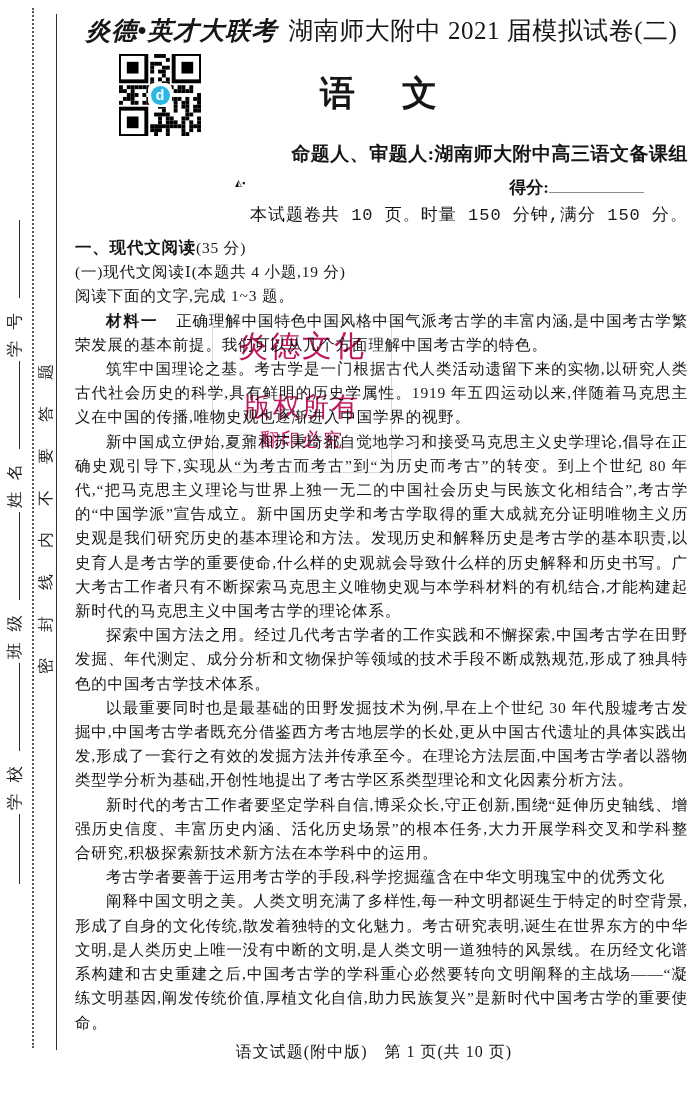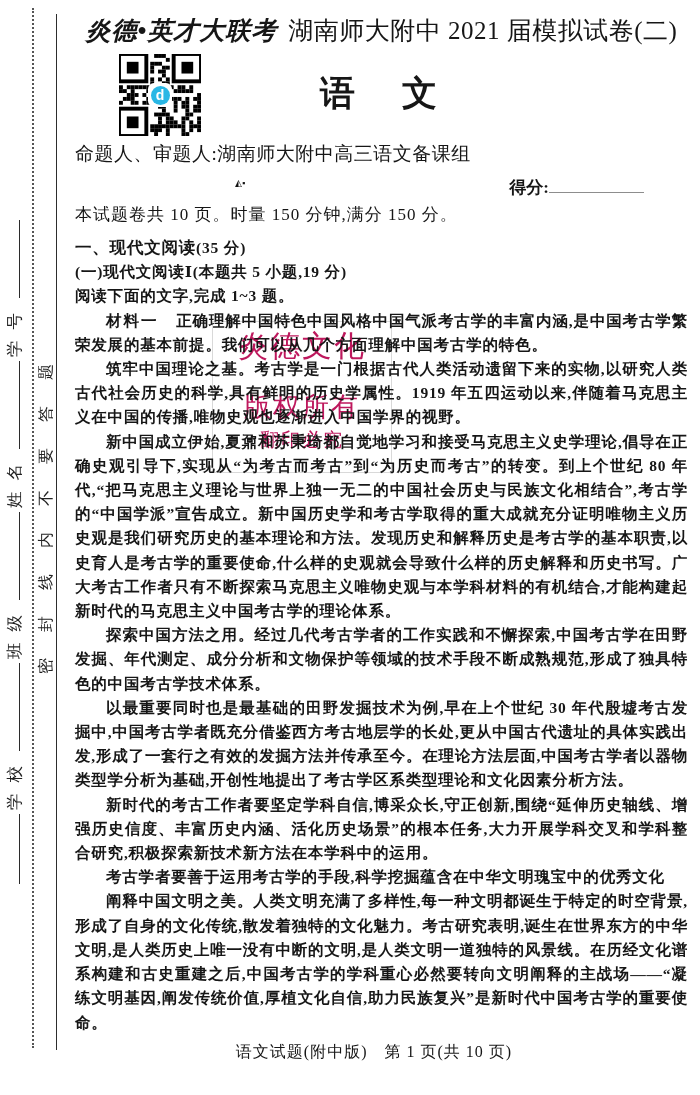--- a/index.html
+++ b/index.html
@@ -24,35 +24,35 @@
   .exam-title{font-weight:normal;letter-spacing:.5px;margin-left:11px;}
   .qr-wrap{position:absolute;left:44px;top:40px;width:82px;height:82px;}
   .qr-grid{position:absolute;inset:0;}
   .qr-logo{position:absolute;left:29px;top:29px;width:24px;height:24px;background:#fff;border-radius:6px;
            display:flex;align-items:center;justify-content:center;}
   .qr-logo-circle{width:19px;height:19px;border-radius:50%;background:#29b7e5;color:#fff;
            font-family:"Liberation Sans","DejaVu Sans",sans-serif;font-weight:bold;font-size:14px;
            display:flex;align-items:center;justify-content:center;line-height:1;}
   .qr-corner-mark{position:absolute;left:116px;top:124px;width:18px;height:12px;color:#111;font-size:9px;line-height:10px;}
   .subject-title{position:absolute;top:56px;left:0;right:0;text-align:center;font-size:35px;font-weight:bold;letter-spacing:6px;}
-  .setters{position:absolute;top:127px;left:0;right:0;text-align:left;font-size:19px;font-weight:normal;letter-spacing:.5px;}
+  .setters{position:absolute;top:127px;left:0;right:0;text-align:right;font-size:19px;font-weight:bold;letter-spacing:.5px;}
   .score-row{position:absolute;top:162px;right:44px;font-size:17px;}
   .score-label{font-weight:bold;}
   .score-blank{display:inline-block;width:95px;height:15px;border-bottom:1.6px solid #8d8d8d;}
-  .paper-info{position:absolute;top:189px;left:0;right:0;text-align:left;font-size:17px;letter-spacing:1px;}
+  .paper-info{position:absolute;top:189px;left:0;right:0;text-align:right;font-size:17px;letter-spacing:1px;font-family:Liberation Mono, monospace;}
   
   .watermark{position:absolute;left:212px;top:321px;width:178px;height:150px;z-index:0;
              border:1px solid rgba(170,170,170,.45);text-align:center;color:#be185d;pointer-events:none;}
   .wm1{font-size:30px;margin-top:4px;letter-spacing:2px;}
   .wm2{font-size:27px;margin-top:22px;letter-spacing:2px;}
   .wm3{font-size:19px;margin-top:2px;letter-spacing:2px;}
   
   .article{position:absolute;top:222px;left:0;width:613px;z-index:1;font-size:15.5px;
            line-height:24.2px;letter-spacing:.8px;text-align:justify;}
-  .article p{margin:0;font-weight:bold;}
+  .article p{margin:0;}
   .h1 b{font-size:16.5px;}
   .indent{text-indent:2em;}
   .mat-label{letter-spacing:2px;}
   .footer{position:absolute;top:1042px;left:0;right:0;text-align:center;font-size:16px;letter-spacing:1px;padding-left:48px;}
 </style>
 </head>
 <body>
 
 <div class="page">
 
@@ -222,21 +222,21 @@
     <div class="setters">命题人、审题人:湖南师大附中高三语文备课组</div>
 
     <div class="score-row">
       <span class="score-label">得分:</span><span class="score-blank"></span>
     </div>
 
     <div class="paper-info">本试题卷共 10 页。时量 150 分钟,满分 150 分。</div>
 
     <div class="article">
       <p class="h1"><b>一、现代文阅读</b><span>(35 分)</span></p>
-      <p class="h2">(一)现代文阅读Ⅰ(本题共 5 小题,19 分)</p>
+      <p class="h2">(一)现代文阅读Ⅰ(本题共 4 小题,19 分)</p>
       <p class="instr">阅读下面的文字,完成 1~3 题。</p>
       <div id="material-host">
           <p class="indent"><b class="mat-label">材料一　</b>正确理解中国特色中国风格中国气派考古学的丰富内涵,是中国考古学繁荣发展的基本前提。我们可以从几个方面理解中国考古学的特色。</p>
           <p class="indent">筑牢中国理论之基。考古学是一门根据古代人类活动遗留下来的实物,以研究人类古代社会历史的科学,具有鲜明的历史学属性。1919 年五四运动以来,伴随着马克思主义在中国的传播,唯物史观也逐渐进入中国学界的视野。</p>
           <p class="indent">新中国成立伊始,夏鼐和苏秉琦都自觉地学习和接受马克思主义史学理论,倡导在正确史观引导下,实现从“为考古而考古”到“为历史而考古”的转变。到上个世纪 80 年代,“把马克思主义理论与世界上独一无二的中国社会历史与民族文化相结合”,考古学的“中国学派”宣告成立。新中国历史学和考古学取得的重大成就充分证明唯物主义历史观是我们研究历史的基本理论和方法。发现历史和解释历史是考古学的基本职责,以史育人是考古学的重要使命,什么样的史观就会导致什么样的历史解释和历史书写。广大考古工作者只有不断探索马克思主义唯物史观与本学科材料的有机结合,才能构建起新时代的马克思主义中国考古学的理论体系。</p>
           <p class="indent">探索中国方法之用。经过几代考古学者的工作实践和不懈探索,中国考古学在田野发掘、年代测定、成分分析和文物保护等领域的技术手段不断成熟规范,形成了独具特色的中国考古学技术体系。</p>
           <p class="indent">以最重要同时也是最基础的田野发掘技术为例,早在上个世纪 30 年代殷墟考古发掘中,中国考古学者既充分借鉴西方考古地层学的长处,更从中国古代遗址的具体实践出发,形成了一套行之有效的发掘方法并传承至今。在理论方法层面,中国考古学者以器物类型学分析为基础,开创性地提出了考古学区系类型理论和文化因素分析方法。</p>
           <p class="indent">新时代的考古工作者要坚定学科自信,博采众长,守正创新,围绕“延伸历史轴线、增强历史信度、丰富历史内涵、活化历史场景”的根本任务,大力开展学科交叉和学科整合研究,积极探索新技术新方法在本学科中的运用。</p>
           <p class="indent">考古学者要善于运用考古学的手段,科学挖掘蕴含在中华文明瑰宝中的优秀文化</p>
           <p class="indent">阐释中国文明之美。人类文明充满了多样性,每一种文明都诞生于特定的时空背景,形成了自身的文化传统,散发着独特的文化魅力。考古研究表明,诞生在世界东方的中华文明,是人类历史上唯一没有中断的文明,是人类文明一道独特的风景线。在历经文化谱系构建和古史重建之后,中国考古学的学科重心必然要转向文明阐释的主战场——“凝练文明基因,阐发传统价值,厚植文化自信,助力民族复兴”是新时代中国考古学的重要使命。</p>

